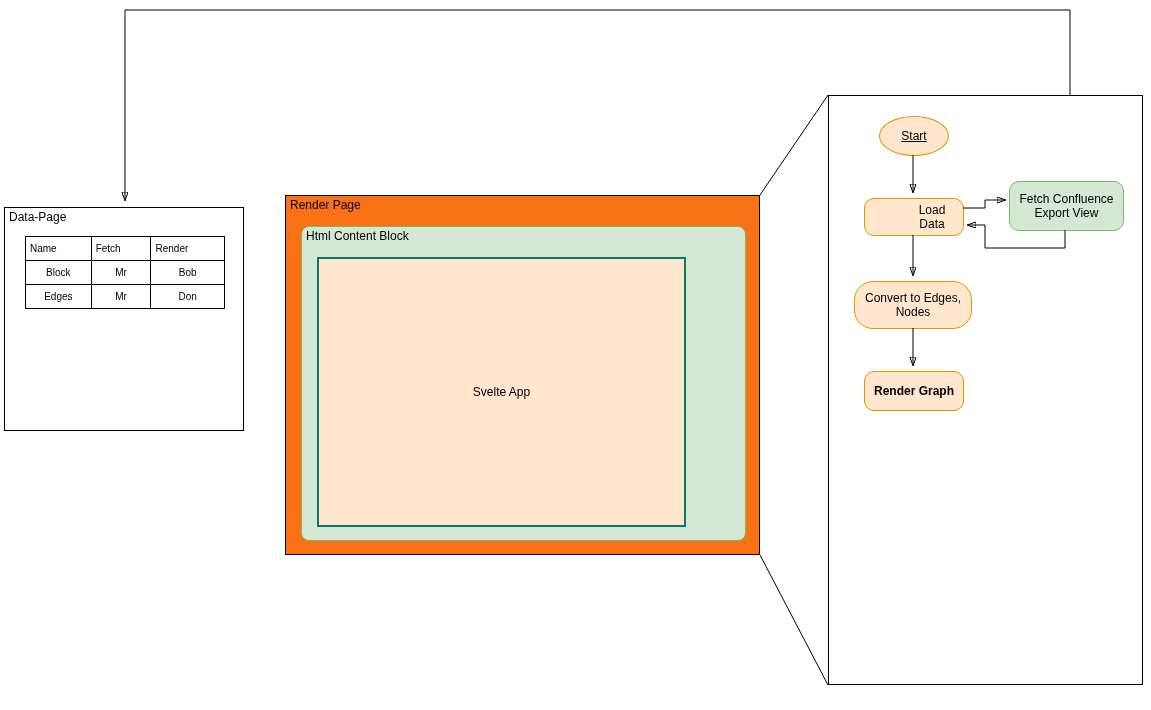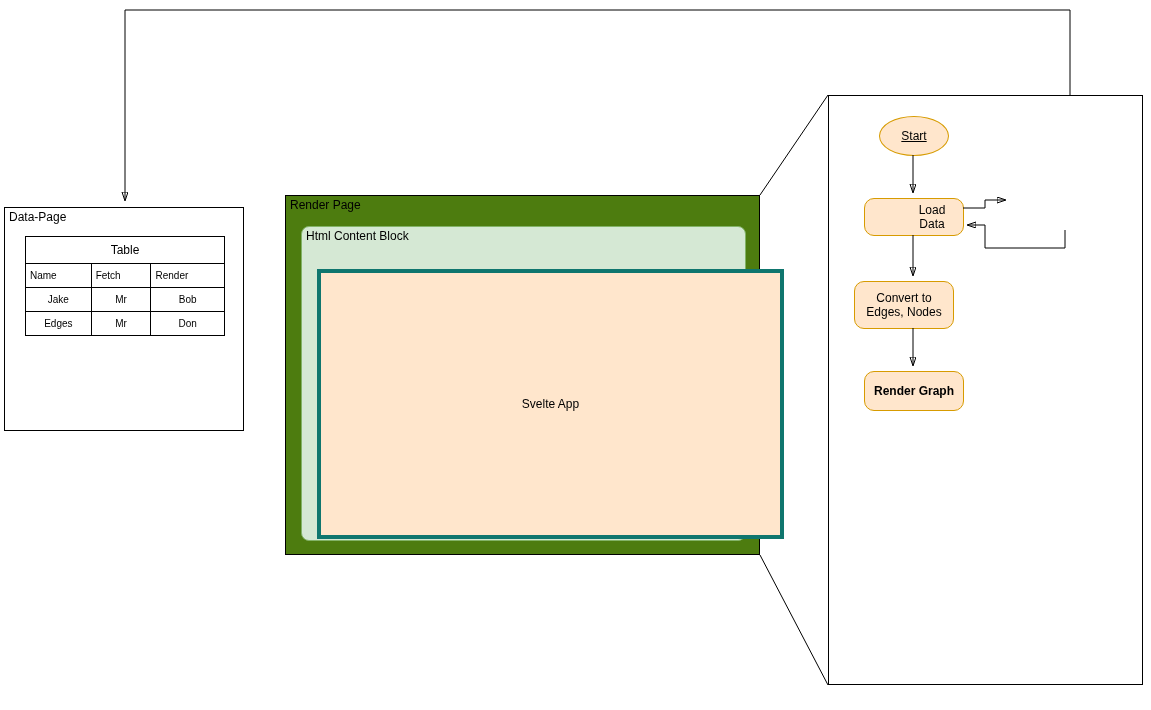--- a/index.html
+++ b/index.html
@@ -34,36 +34,36 @@
     padding: 6px 4px;
     text-align: center;
     font-weight: normal;
     font-size: 10px;
   }
   .data-table .hdr th { text-align: left; padding-left: 4px; }
   .tbl-title td { font-size: 12px; }
   
   .render-page {
     left: 285px; top: 195px; width: 475px; height: 360px;
-    background: #4d7c0f;
+    background: #f97316;
   }
   .html-block {
     position: absolute;
     left: 15px; top: 30px; width: 445px; height: 315px;
     background: #d5e8d4;
     border: 1px solid #82b366;
     border-radius: 8px;
     padding-left: 31px;
   }
   .svelte-app {
     position: absolute;
-    left: 15px; top: 30px; width: 467px; height: 270px;
+    left: 15px; top: 30px; width: 369px; height: 270px;
     background: #ffe6cc;
-    border: 4px solid #0f766e;
-    display: flex; align-items: center; justify-content: center; margin-top: 12px;
+    border: 2px solid #0f766e;
+    display: flex; align-items: center; justify-content: center;
   }
   .flow-panel { left: 828px; top: 95px; width: 315px; height: 590px; }
   
   .flow-node {
     position: absolute;
     border-radius: 10px;
     display: flex;
     align-items: center;
     justify-content: center;
     text-align: center;
@@ -94,30 +94,27 @@
   }
   .arrowhead { fill: #000; }
 </style>
 </head>
 <body>
 
 <div class="box data-page">
   <span class="label-tl">Data-Page</span>
   <table class="data-table">
     <tbody>
-        <tr class="tbl-title">
-          <td colspan="3">Table</td>
-        </tr>
     <tr class="hdr">
       <th>Name</th>
       <th>Fetch</th>
       <th>Render</th>
     </tr>
     <tr>
-      <td>Jake</td>
+      <td>Block</td>
       <td>Mr</td>
       <td>Bob</td>
     </tr>
     <tr>
       <td>Edges</td>
       <td>Mr</td>
       <td>Don</td>
     </tr>
   </tbody>
     </table>
@@ -136,22 +133,25 @@
 <div class="box flow-panel">
 
   <div class="flow-node orange-node start-node" style="left:50px; top:20px;">
     <span>Start</span>
   </div>
 
   <div class="flow-node orange-node" style="left:35px; top:102px; width:100px; height:38px;padding-left:40px;">
     <span>Load Data</span>
   </div>
 
+  <div class="flow-node green-node" style="left:180px; top:85px; width:115px; height:50px;">
+    <span>Fetch Confluence Export View</span>
+  </div>
 
-  <div class="flow-node orange-node" style="left:25px; top:185px; width:100px; height:48px;">
+  <div class="flow-node orange-node" style="left:25px; top:185px; width:118px; height:48px;border-radius:19px;">
     <span>Convert to Edges, Nodes</span>
   </div>
 
   <div class="flow-node orange-node" style="left:35px; top:275px; width:100px; height:40px;font-weight:bold;">
     <span>Render Graph</span>
   </div>
 </div>
 
 <svg class="connectors">
   <defs>

